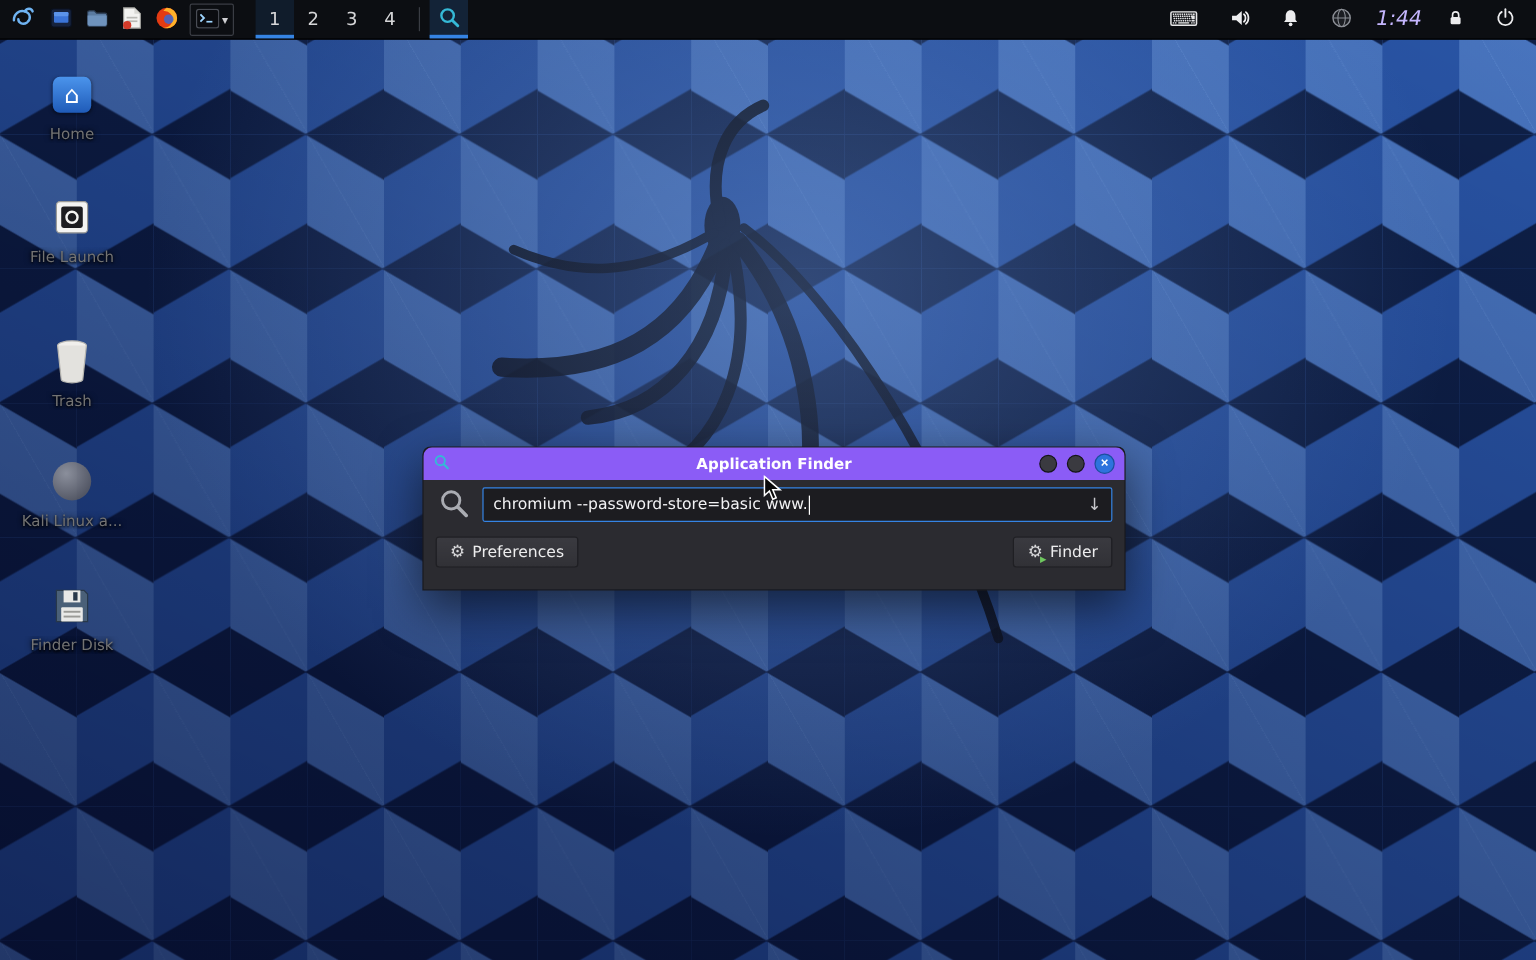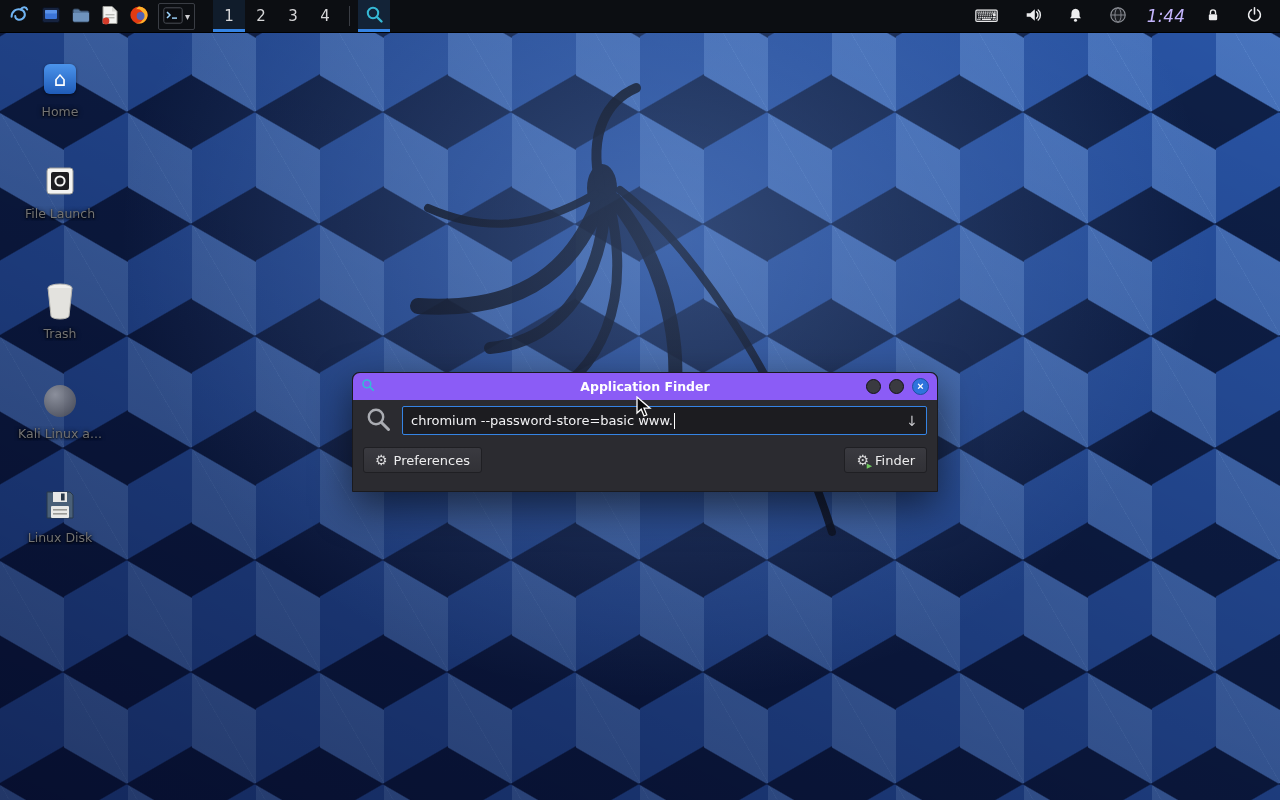--- a/index.html
+++ b/index.html
@@ -327,21 +327,21 @@
   <div class="dicon-img">
     <svg width="34" height="34" viewBox="0 0 34 34">
       <path d="M4,4 h23 l3,3 v23 h-26 Z" fill="#4a6078" stroke="#28384a"></path>
       <rect x="10" y="4" width="14" height="10" fill="#e9e9e7"></rect>
       <rect x="18" y="5.5" width="3.6" height="7" fill="#28384a"></rect>
       <rect x="8" y="18" width="18" height="12" rx="1" fill="#e9e9e7"></rect>
       <rect x="10" y="21" width="14" height="1.6" fill="#9a9a96"></rect>
       <rect x="10" y="25" width="14" height="1.6" fill="#9a9a96"></rect>
     </svg>
   </div>
-  <div class="dicon-label">Linux Disk</div>
+  <div class="dicon-label">Finder Disk</div>
 </div>
 
 <div class="dialog">
   <div class="titlebar">
     <span>
       <svg width="14" height="14" viewBox="0 0 19 19">
         <circle cx="8" cy="8" r="5.2" fill="none" stroke="#35b9d6" stroke-width="2.2"></circle>
         <line x1="12" y1="12" x2="16.5" y2="16.5" stroke="#35b9d6" stroke-width="2.6" stroke-linecap="round"></line>
       </svg>
     </span>

